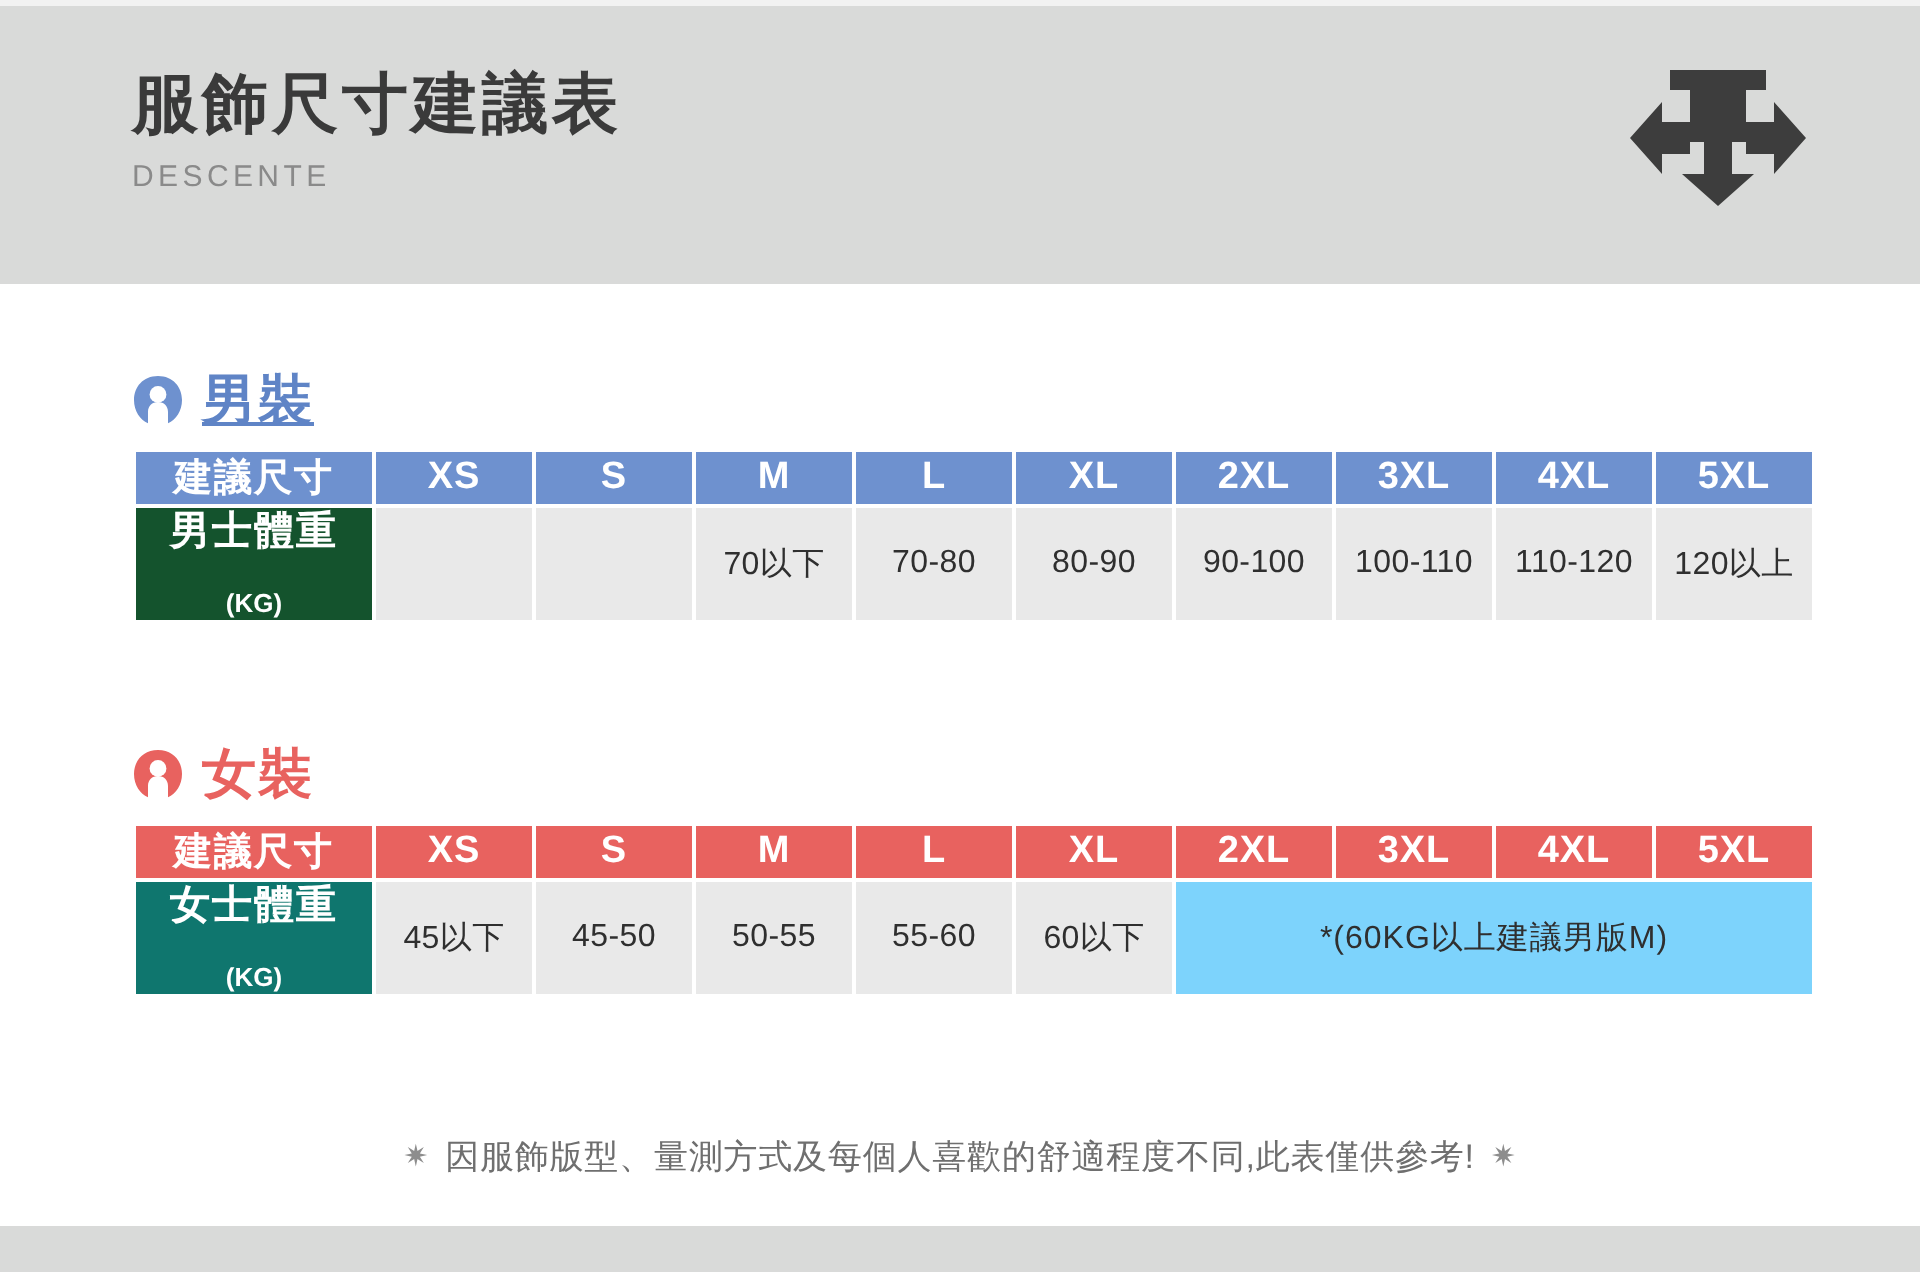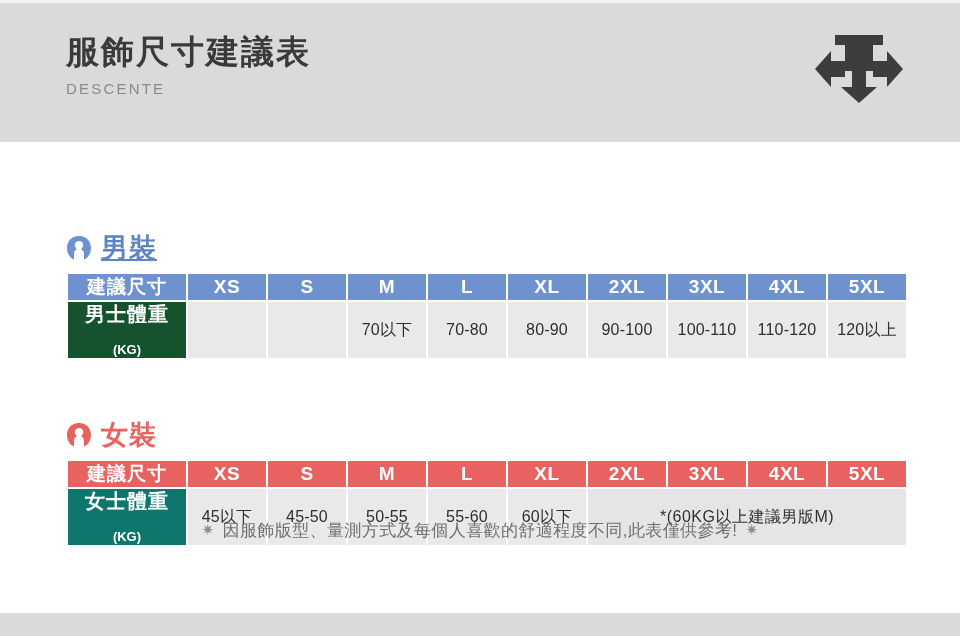--- a/index.html
+++ b/index.html
@@ -15,21 +15,20 @@
     position: relative;
   }
   .page {
     width: 960px;
     height: 636px;
     position: relative;
     box-sizing: border-box;
     background: #ffffff;
     display: flex;
     flex-direction: column;
-    gap: 48px;
   }
 
   
   .header-band {
     height: 142px;
     background: #d9dad9;
     border-top: 3px solid #f2f2f2;
     box-sizing: border-box;
     position: relative;
     flex: 0 0 auto;
@@ -157,21 +156,21 @@
   .size-table td.value {
     height: 56px;
     background: #e9e9e9;
     color: #2f2f2f;
     font-size: 16px;
     letter-spacing: 0.2px;
   }
   .size-table td.value.empty { color: transparent; }
   .size-table td.note {
     height: 56px;
-    background: #e5e5e5;
+    background: #7dd3fc;
     color: #2f2f2f;
     font-size: 16px;
     letter-spacing: 0.5px;
   }
 
   
   .footer-note {
     position: absolute;
     left: 0;
     right: 0;

